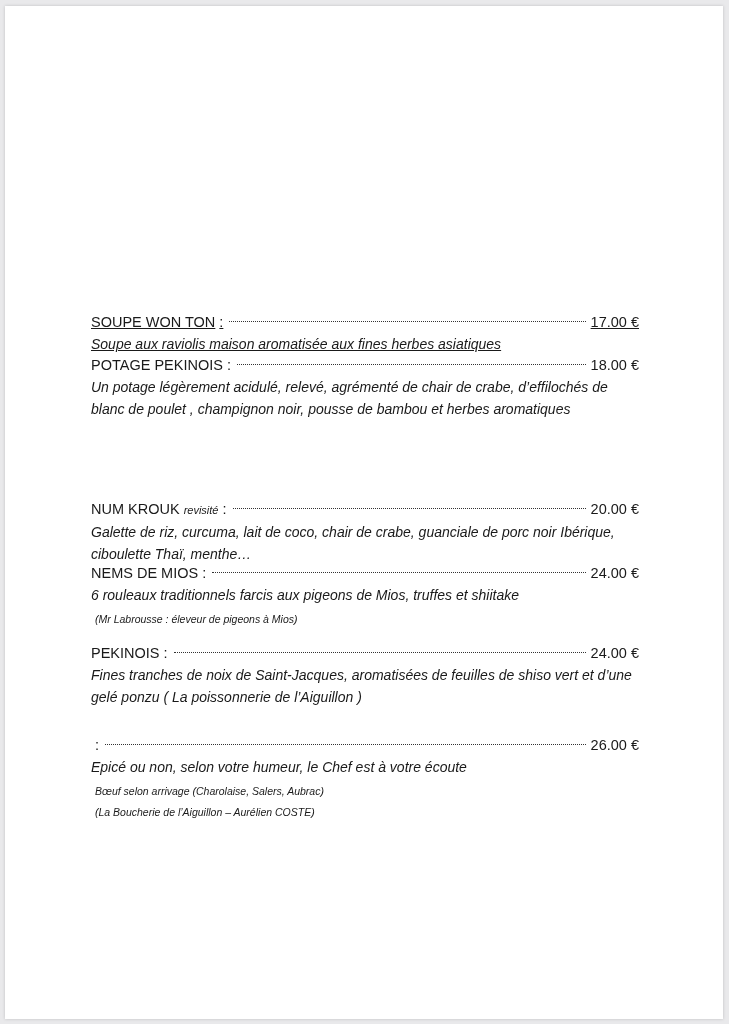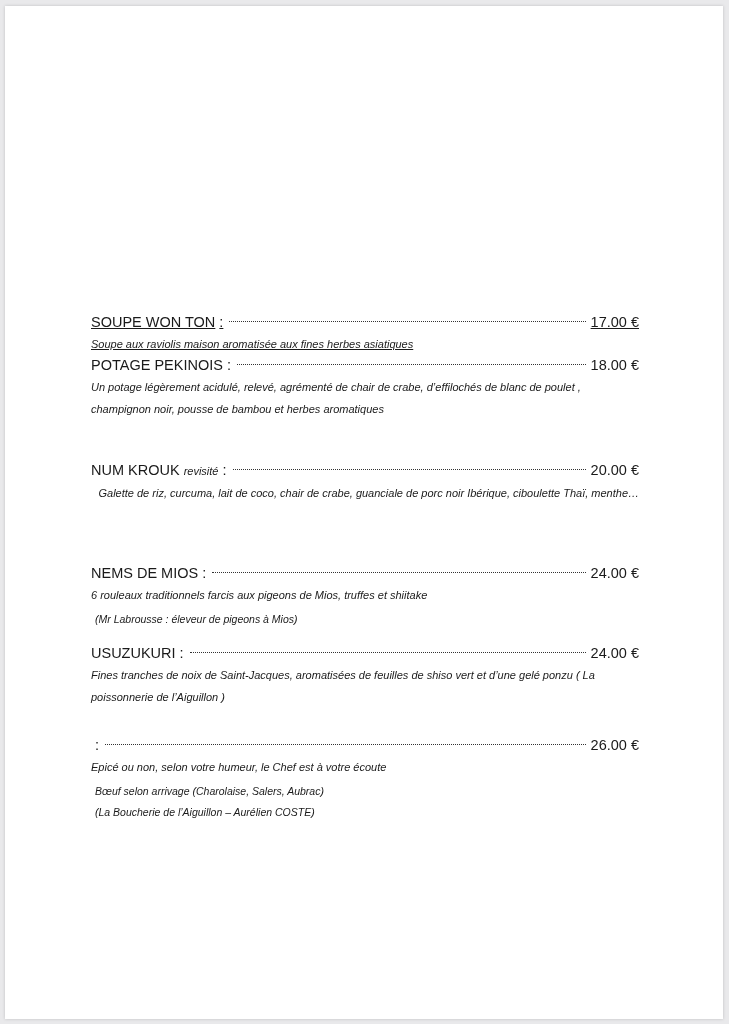--- a/index.html
+++ b/index.html
@@ -61,21 +61,21 @@
     .leader::after {
       content: "";
       position: absolute;
       left: 0; right: 0;
       bottom: 5px;
       border-bottom: 1.3px dotted #333;
     }
     .dish-price { flex: 0 0 auto; }
     .desc {
       font-style: italic;
-      font-size: 11px;
+      font-size: 14px;
       line-height: 21.5px;
       margin: 2px 0 0 0;
     }
     .sub {
       font-style: italic;
       font-size: 10.5px;
       line-height: 17px;
       margin: 4px;
     }
   </style>
@@ -98,21 +98,21 @@
   <div class="dish" style="top:344px;">
     <div class="dish-head">
       <span class="dish-name">POTAGE PEKINOIS</span>
       <span class="dish-colon">:</span>
       <span class="leader"></span>
       <span class="dish-price">18.00 €</span>
     </div>
     <p class="desc">Un potage légèrement acidulé, relevé, agrémenté  de chair de crabe, d’effilochés de blanc de poulet , champignon noir, pousse de bambou et herbes aromatiques</p>
   </div>
 
-  <div class="dish" style="top:449px;text-align:right;">
+  <div class="dish" style="top:488px;">
     <div class="dish-head">
       <span class="dish-name">NUM KROUK</span>
       <span class="dish-note">revisité</span>
       <span class="dish-colon">:</span>
       <span class="leader"></span>
       <span class="dish-price">20.00 €</span>
     </div>
     <p class="desc">Galette de riz, curcuma, lait de coco, chair de crabe, guanciale de porc noir Ibérique, ciboulette Thaï, menthe…</p>
   </div>
 
@@ -122,21 +122,21 @@
       <span class="dish-colon">:</span>
       <span class="leader"></span>
       <span class="dish-price">24.00 €</span>
     </div>
     <p class="desc">6 rouleaux traditionnels farcis aux pigeons de Mios, truffes et shiitake</p>
     <p class="sub">(Mr Labrousse : éleveur de pigeons à Mios)</p>
   </div>
 
   <div class="dish" style="top:632px;">
     <div class="dish-head">
-      <span class="dish-name">USUZUKURI</span>
+      <span class="dish-name">PEKINOIS</span>
       <span class="dish-colon">:</span>
       <span class="leader"></span>
       <span class="dish-price">24.00 €</span>
     </div>
     <p class="desc">Fines tranches de noix de Saint-Jacques, aromatisées de feuilles de shiso vert et d’une gelé ponzu ( La poissonnerie de l’Aiguillon )</p>
   </div>
 
   <div class="dish" style="top:724px;">
     <div class="dish-head">
       <span class="dish-colon">:</span>

